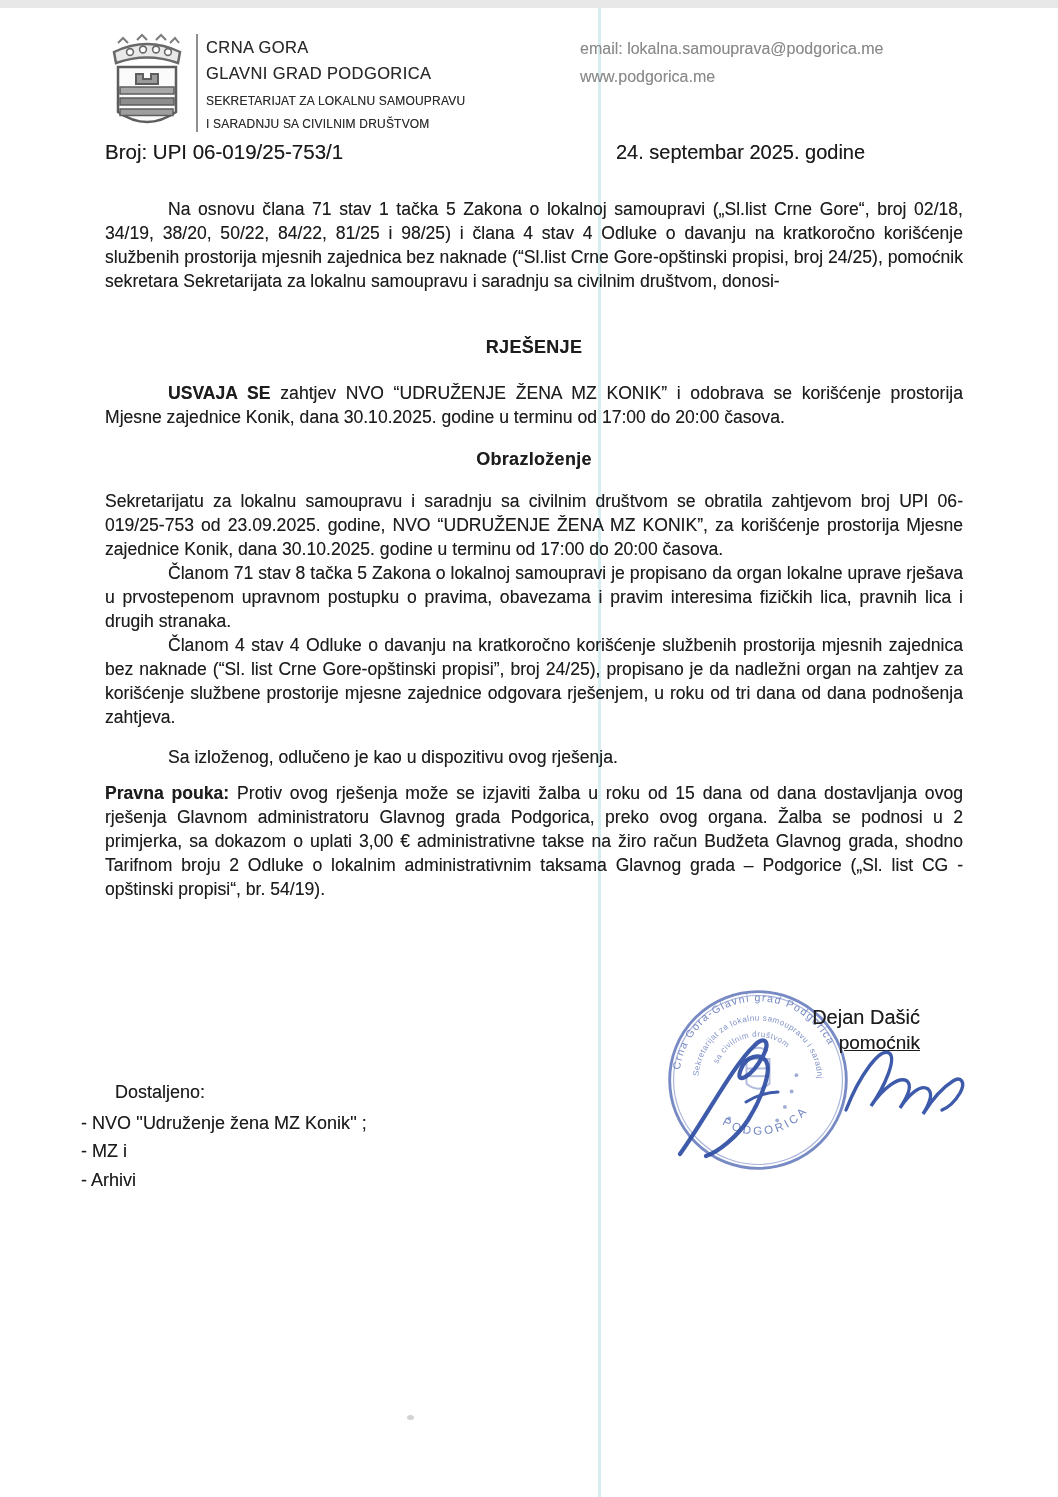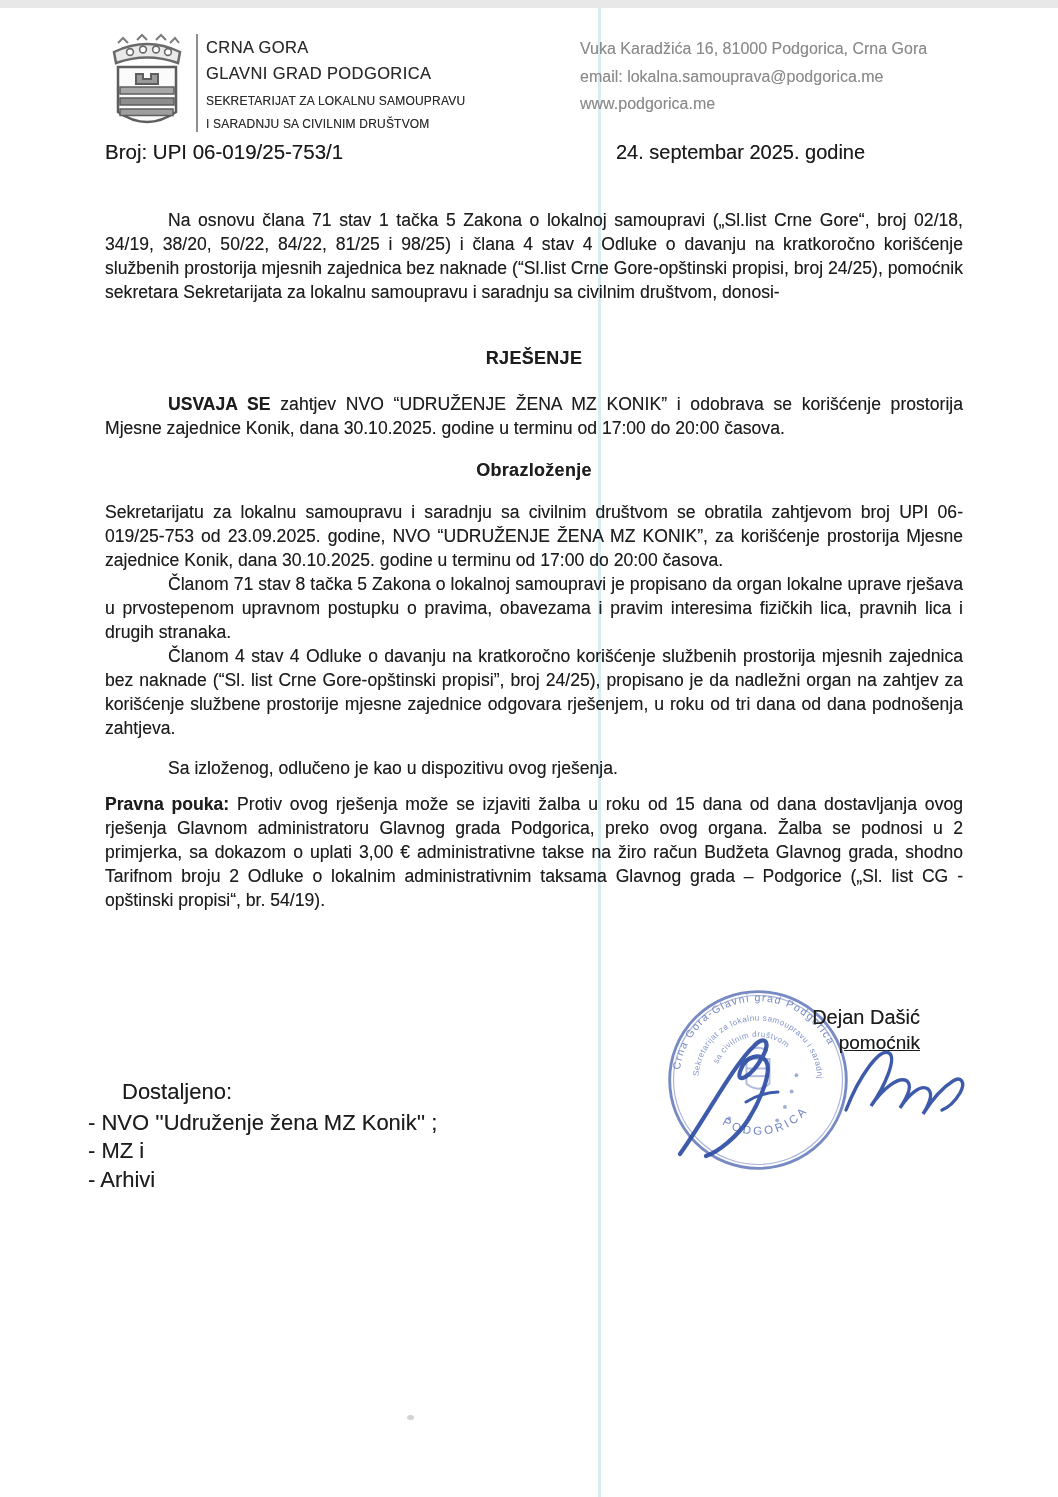--- a/index.html
+++ b/index.html
@@ -45,21 +45,21 @@
     font-size: 20.5px; color: #1b1b1b;
     text-shadow: 0 0 0.5px rgba(0,0,0,0.5);
   }
   .doc-date {
     position: absolute; left: 616px; top: 133px; z-index: 2;
     font-size: 20px; color: #1b1b1b;
     text-shadow: 0 0 0.5px rgba(0,0,0,0.5);
   }
   
   .content {
-    position: absolute; left: 105px; top: 200px; width: 858px; z-index: 2;
+    position: absolute; left: 105px; top: 189px; width: 858px; z-index: 2;
     font-size: 17.6px; line-height: 24px;
     text-align: justify;
     color: #1d1d1d;
     text-shadow: 0 0 0.5px rgba(0,0,0,0.45);
   }
   .content p.indent { text-indent: 63px; }
   .content .heading {
     text-align: center; font-weight: bold; font-size: 18px;
     letter-spacing: 0.3px;
   }
@@ -75,22 +75,22 @@
     position: absolute; left: 730px; top: 996px; width: 190px; z-index: 4;
     text-align: right; color: #1c1c1c;
     text-shadow: 0 0 0.5px rgba(0,0,0,0.5);
   }
   .sig-name { font-size: 20px; line-height: 26px; }
   .sig-role { font-size: 19px; line-height: 26px; text-decoration: underline; }
   .stamp-wrap { position: absolute; left: 662px; top: 976px; width: 192px; height: 192px; z-index: 3; opacity: 0.88; }
   .sig-strokes { position: absolute; left: 650px; top: 1018px; width: 330px; height: 145px; z-index: 5; }
   
   .distribution {
-    position: absolute; left: 88px; top: 1070px; z-index: 2;
-    font-size: 22px; line-height: 28.5px; color: #1d1d1d;
+    position: absolute; left: 81px; top: 1070px; z-index: 2;
+    font-size: 18px; line-height: 28.5px; color: #1d1d1d;
     text-shadow: 0 0 0.5px rgba(0,0,0,0.45);
   }
   .distribution .dist-heading { margin-left: 34px; margin-bottom: 2px; }
   .speck {
     position: absolute; left: 407px; top: 1407px;
     width: 7px; height: 5px; border-radius: 50%;
     background: rgba(130,130,130,0.35); z-index: 2;
   }
 </style>
 </head>
@@ -123,21 +123,20 @@
 
   <div class="org-block">
     <div class="org-line-lg">CRNA GORA</div>
     <div class="org-line-lg">GLAVNI GRAD PODGORICA</div>
     <div class="gap"></div>
     <div class="org-line-sm">SEKRETARIJAT ZA LOKALNU SAMOUPRAVU</div>
     <div class="org-line-sm">I SARADNJU SA CIVILNIM DRUŠTVOM</div>
   </div>
 
   <div class="contact-block">
-    <div>Vuka Karadžića 16, 81000 Podgorica, Crna Gora</div>
     <div>email: lokalna.samouprava@podgorica.me</div>
     <div>www.podgorica.me</div>
   </div>
 
   <div class="case-number">Broj: UPI 06-019/25-753/1</div>
   <div class="doc-date">24. septembar 2025. godine</div>
 
   <div class="content">
     <p class="indent">Na osnovu člana 71 stav 1 tačka 5 Zakona o lokalnoj samoupravi („Sl.list Crne Gore“, broj  02/18, 34/19, 38/20, 50/22, 84/22, 81/25 i 98/25) i člana 4 stav 4  Odluke o davanju na kratkoročno korišćenje službenih prostorija mjesnih zajednica bez naknade (“Sl.list Crne Gore-opštinski propisi, broj 24/25), pomoćnik sekretara Sekretarijata za lokalnu samoupravu i saradnju sa civilnim društvom, donosi-</p>
 

